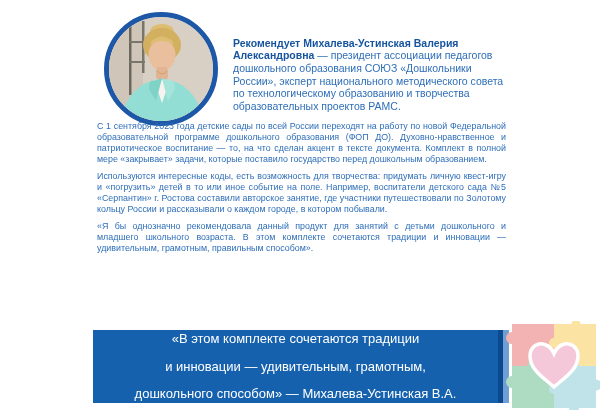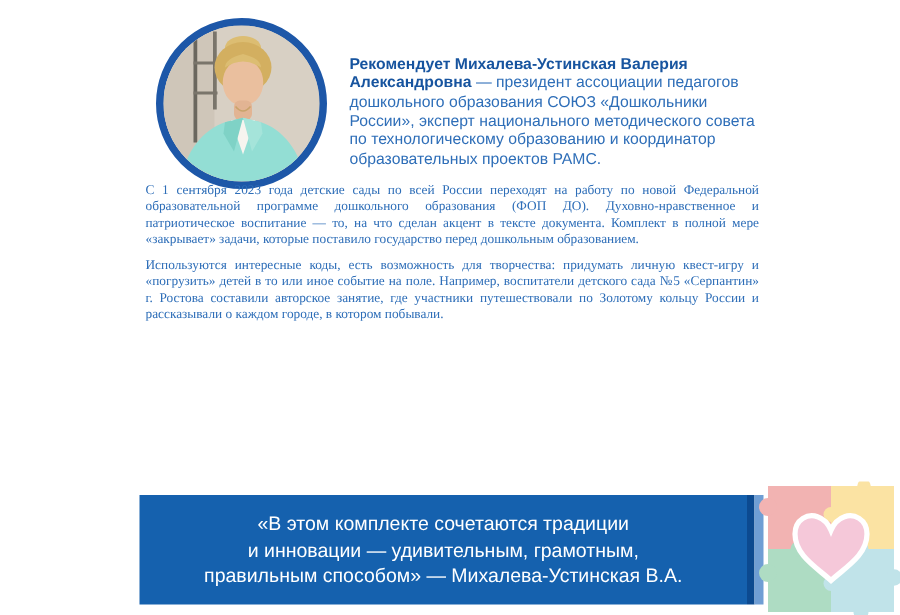--- a/index.html
+++ b/index.html
@@ -31,28 +31,28 @@
   }
   .recommender b { color: var(--header-bold, #17549f); }
   
   .body-text {
     position: absolute; left: 97px; top: 121px;
     width: 409px;
     color: var(--body-text, #2e6eb8);
     font-size: 8.9px; line-height: 10.9px;
     text-align: justify;
   }
-  .body-text p { margin: 0 0 6.5px 0; font-family: Liberation Serif, serif; }
+  .body-text p { margin: 0 0 6.5px 0; }
   
   .quote-banner {
     position: absolute; left: 93px; top: 330px;
     width: 405px; height: 73px;
     background: var(--quote-box, #1561ae);
     display: flex; flex-direction: column;
-    justify-content: center; align-items: center;
+    justify-content: space-between; align-items: center;
     color: #ffffff;
     font-size: 13px; line-height: 17.6px;
     text-align: center;
   }
   .quote-edge-dark {
     position: absolute; left: 498px; top: 330px;
     width: 5px; height: 73px;
     background: var(--quote-edge-dark, #0c4a90);
   }
   .quote-edge-light {
@@ -91,31 +91,32 @@
 
       <polygon points="45,63 61,63 53,86" fill="#f6f4ef"></polygon>
 
       <path d="M41 64.5 L53 61.5 L47 84 L40 72 Z" fill="#7fd2c6"></path>
       <path d="M65 64.5 L53 61.5 L59 84 L66 72 Z" fill="#a5e4da"></path>
 
       <path d="M48 54 Q53 60 58 54" stroke="#c9a36a" stroke-width="1" fill="none"></path>
     </svg>
   </div>
 
-  <p class="recommender"><b>Рекомендует Михалева-Устинская Валерия Александровна</b><span> — президент ассоциации педагогов дошкольного образования СОЮЗ «Дошкольники России», эксперт национального методического совета по технологическому образованию и координатор образовательных проектов РАМС.</span></p>
+  <p class="recommender"><b>Рекомендует Михалева-Устинская Валерия Александровна</b><span> — президент ассоциации педагогов дошкольного образования СОЮЗ «Дошкольники России», эксперт национального методического совета по технологическому образованию и творчества образовательных проектов РАМС.</span></p>
 
   <div class="body-text">
     <p>С 1 сентября 2023 года детские сады по всей России переходят на работу по новой Федеральной образовательной программе дошкольного образования (ФОП ДО). Духовно-нравственное и патриотическое воспитание — то, на что сделан акцент в тексте документа. Комплект в полной мере «закрывает» задачи, которые поставило государство перед дошкольным образованием.</p>
     <p>Используются интересные коды, есть возможность для творчества: придумать личную квест-игру и «погрузить» детей в то или иное событие на поле. Например, воспитатели детского сада №5 «Серпантин» г. Ростова составили авторское занятие, где участники путешествовали по Золотому кольцу России и рассказывали о каждом городе, в котором побывали.</p>
+    <p>«Я бы однозначно рекомендовала данный продукт для занятий с детьми дошкольного и младшего школьного возраста. В этом комплекте сочетаются традиции и инновации — удивительным, грамотным, правильным способом».</p>
   </div>
 
   <div class="quote-banner">
     <div>«В этом комплекте сочетаются традиции</div>
     <div>и инновации — удивительным, грамотным,</div>
-    <div>правильным способом» — Михалева-Устинская В.А.</div>
+    <div>дошкольного способом» — Михалева-Устинская В.А.</div>
   </div>
   <div class="quote-edge-dark"></div>
   <div class="quote-edge-light"></div>
 
   <svg class="puzzle" viewBox="0 0 96 94">
 
     <rect x="8" y="3" width="42" height="42" fill="#f2b3b2"></rect>
     <rect x="50" y="3" width="42" height="42" fill="#fbe3a3"></rect>
     <rect x="8" y="45" width="42" height="42" fill="#aedcc3"></rect>
     <rect x="50" y="45" width="42" height="42" fill="#c0e3e9"></rect>

